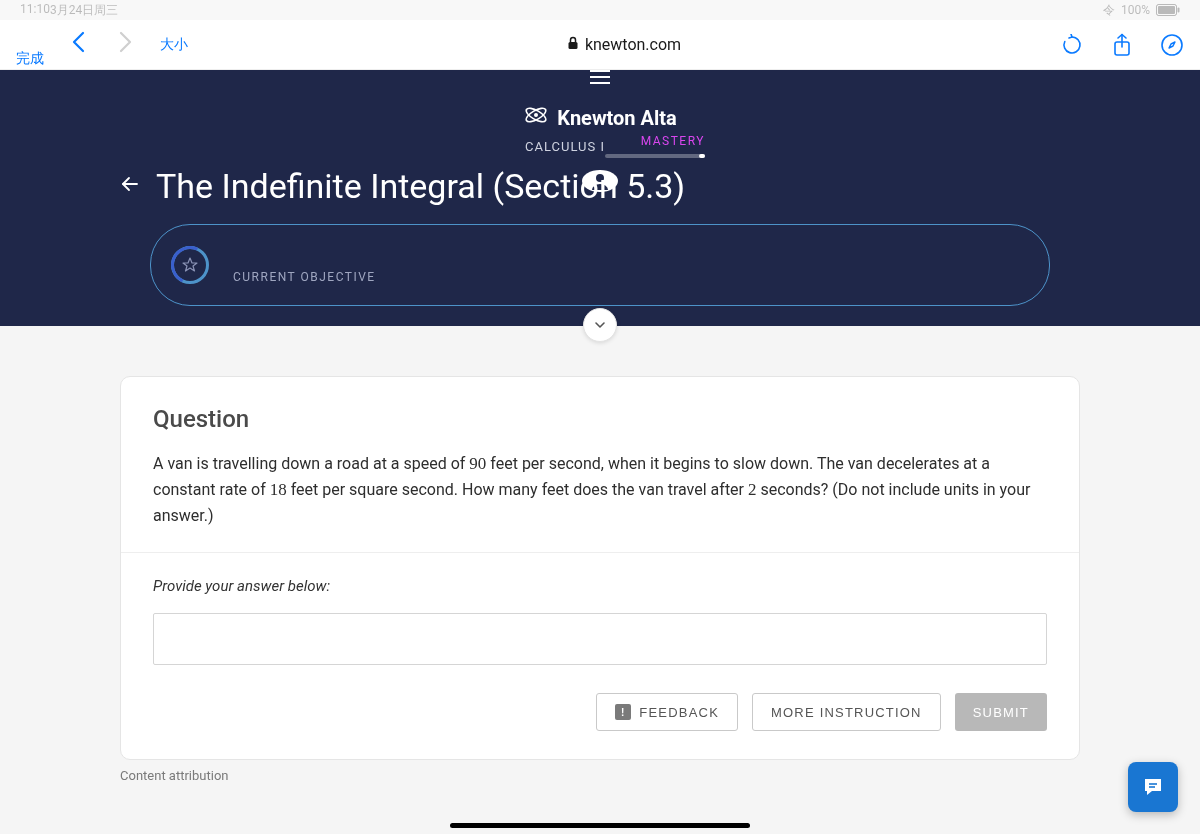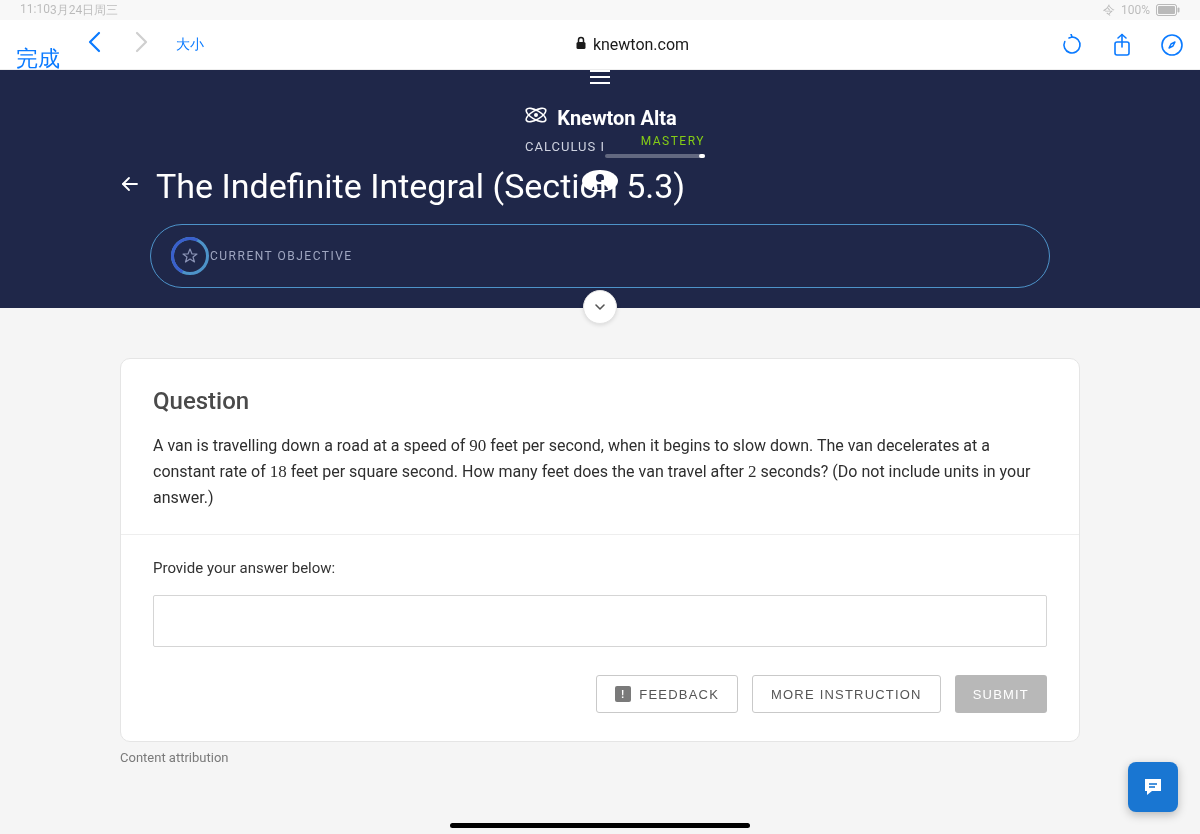--- a/index.html
+++ b/index.html
@@ -5,21 +5,21 @@
   * { box-sizing: border-box; margin: 0; padding: 0; }
   html, body { width: 1200px; height: 834px; font-family: -apple-system, BlinkMacSystemFont, "Segoe UI", Roboto, sans-serif; background: #f5f5f5; overflow: hidden; }
   
   
   .status-bar { height: 20px; background: #f8f8f8; display: flex; justify-content: space-between; align-items: center; padding: 0 20px; font-size: 12px; color: rgba(0,0,0,0.25); }
   .status-left { display: flex; }
   .status-right { display: flex; gap: 6px; align-items: center; }
   
   
   .safari-bar { height: 50px; background: #fff; display: flex; align-items: center; padding: 0 16px; gap: 20px; border-bottom: 1px solid #eee; }
-  .done-btn { color: #0a7aff; font-size: 22px; margin-top: 28px; }
+  .done-btn { color: #0a7aff; font-size: 14px; margin-top: 28px; }
   .nav-arrow { color: #0a7aff; font-size: 22px; font-weight: 300; width: 28px; text-align: center; }
   .nav-arrow.disabled { color: #cfcfcf; }
   .size-btn { color: #0a7aff; font-size: 14px; }
   .url-box { flex: 1; display: flex; align-items: center; justify-content: center; gap: 6px; color: #1a1a1a; font-size: 16px; }
   .lock-icon { font-size: 13px; }
   .toolbar-icons { display: flex; gap: 26px; align-items: center; color: #0a7aff; }
   .tb-icon { width: 24px; height: 24px; display: flex; align-items: center; justify-content: center; }
   
   
   .app-header { background: #1f2749; color: #fff; }
@@ -28,44 +28,44 @@
   .hamburger span { width: 20px; height: 2px; background: #fff; }
   .logo-wrap { display: flex; align-items: center; gap: 8px; font-size: 20px; font-weight: 700; }
   .logo-glyph { font-size: 24px; }
   .spacer { flex: 1; }
   .user-icon { width: 36px; height: 36px; border-radius: 50%; background: #fff; color: #1f2749; display: flex; align-items: center; justify-content: center; }
   
   .header-body { padding: 0 120px 20px 120px; position: relative; }
   .course-row { display: flex; justify-content: center; align-items: center; padding: 8px 0 4px 30px; }
   .course-name { font-size: 13px; letter-spacing: 1px; color: #cfd3e0; }
   .mastery-wrap { text-align: right; }
-  .mastery-label { font-size: 12px; letter-spacing: 1.5px; color: #84cc16; }
+  .mastery-label { font-size: 12px; letter-spacing: 1.5px; color: #d946ef; }
   .mastery-bar { width: 100px; height: 4px; background: rgba(255,255,255,0.3); border-radius: 2px; margin-top: 6px; position: relative; }
   .mastery-fill { position: absolute; right: 0; width: 6%; height: 100%; background: #fff; border-radius: 2px; }
   .title-row { display: flex; align-items: center; gap: 16px; padding: 4px 0 18px 0; }
   .back-arrow { font-size: 22px; }
   .page-title { font-size: 34px; font-weight: 400; }
   
-  .objective-pill { margin: 0 30px; border: 1px solid #4d93c9; border-radius: 40px; padding: 12px 20px; display: flex; align-items: center; gap: 1px; }
+  .objective-pill { margin: 0 30px; border: 1px solid #4d93c9; border-radius: 40px; padding: 21px 20px; display: flex; align-items: flex-end; gap: 24px; }
   .obj-icon { width: 38px; height: 38px; border-radius: 50%; border: 3px solid #4d93c9; display: flex; align-items: center; justify-content: center; color: #8a93b5; position: relative; }
   .obj-icon::before { content:""; position:absolute; inset:-3px; border:3px solid transparent; border-top-color:#3a5fcc; border-left-color:#3a5fcc; border-radius:50%; transform: rotate(-20deg); }
   .obj-text { display: flex; flex-direction: column; gap: 2px; }
   .obj-label { font-size: 12px; letter-spacing: 1.5px; color: #9fa6c0; }
   .obj-desc { font-size: 16px; color: #e8eaf2; }
   
   .collapse-btn { position: absolute; left: 50%; transform: translateX(-50%); bottom: -16px; width: 34px; height: 34px; border-radius: 50%; background: #fff; border: 1px solid #e3e3e3; display: flex; align-items: center; justify-content: center; color: #555; font-size: 14px; box-shadow: 0 1px 4px rgba(0,0,0,0.12); }
   
   
   .content { padding: 50px 120px 20px 120px; }
   .question-card { background: #fff; border: 1px solid #e5e5e5; border-radius: 10px; padding: 28px 32px; }
   .q-heading { font-size: 24px; font-weight: 500; color: #4a4a4a; margin-bottom: 18px; }
   .q-body { font-size: 16px; line-height: 1.55; color: #2e2e2e; margin-bottom: 24px; }
   .q-body .mn { font-family: Georgia, serif; font-size: 17px; }
   .divider { border-top: 1px solid #eee; margin: 0 -32px 24px -32px; }
-  .prompt { font-size: 15px; color: #333; margin-bottom: 18px; }
+  .prompt { font-size: 15px; color: #333; margin-bottom: 18px; font-style: italic; }
   .answer-input { width: 100%; height: 52px; border: 1px solid #d5d5d5; border-radius: 2px; padding: 0 14px; font-size: 16px; margin-bottom: 28px; }
   .btn-row { display: flex; justify-content: flex-end; gap: 14px; }
   .btn { height: 38px; padding: 0 18px; font-size: 13px; letter-spacing: 1.2px; border-radius: 3px; display: flex; align-items: center; gap: 8px; cursor: pointer; }
   .btn-outline { background: #fff; border: 1px solid #c9c9c9; color: #555; }
   .btn-submit { background: #b8b8b8; color: #fff; border: none; }
   .fb-icon { width:16px; height:16px; background:#7a7a7a; border-radius:2px; display:flex; align-items:center; justify-content:center; color:#fff; font-size:10px; font-weight:700; }
   
   .attribution { font-size: 13px; color: #7a7a7a; margin-top: 8px; }
   
   

